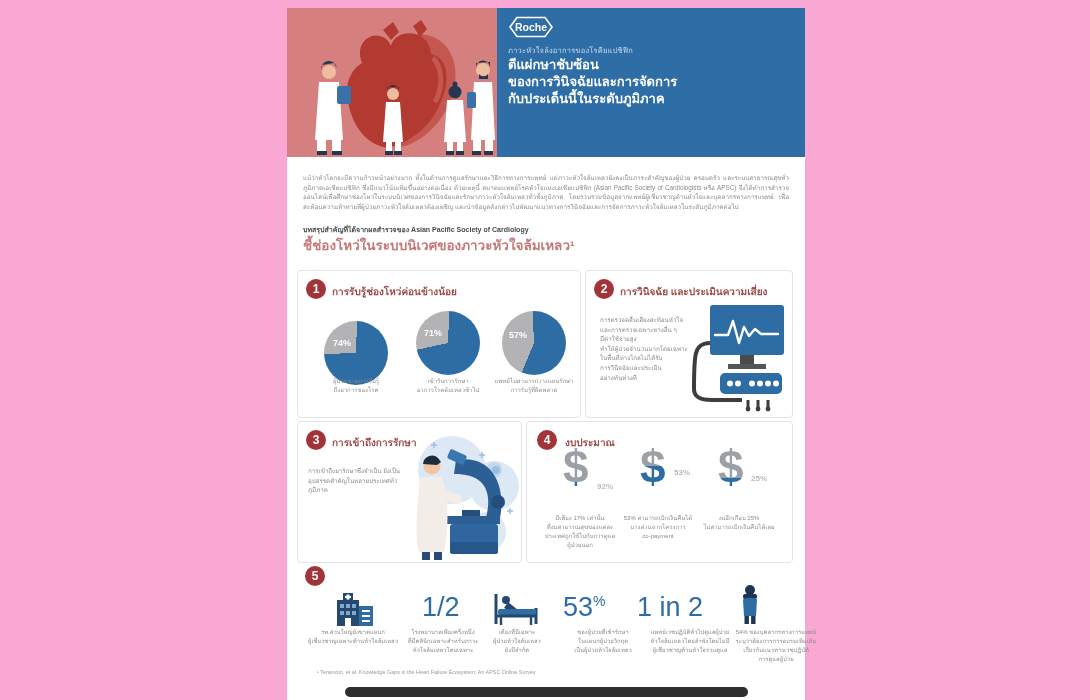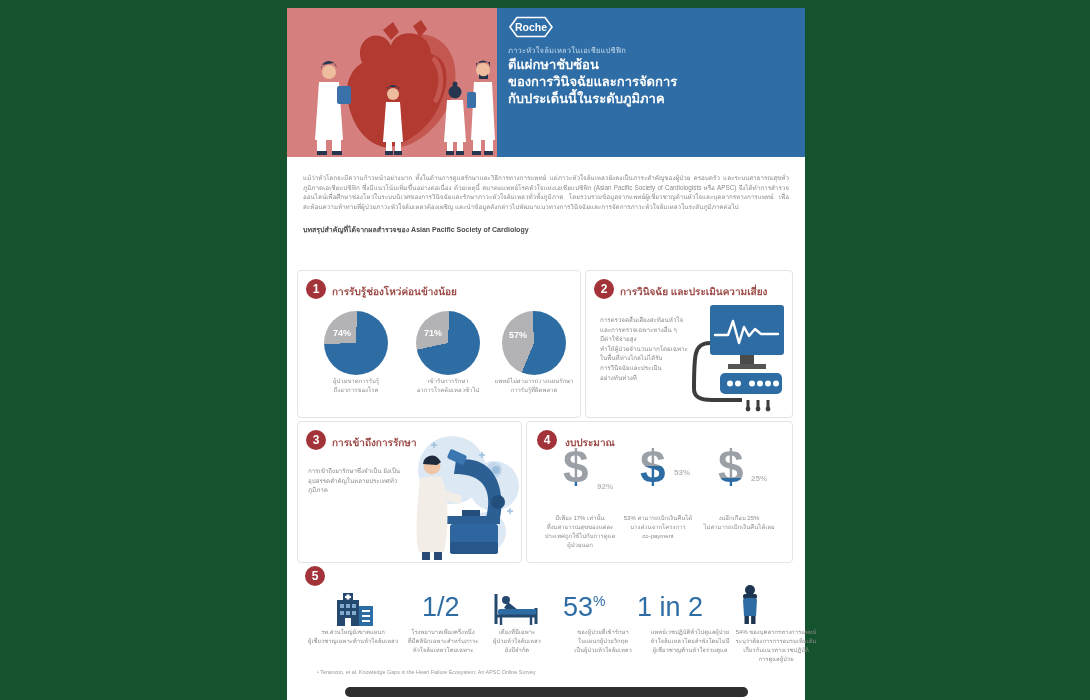--- a/index.html
+++ b/index.html
@@ -1,16 +1,16 @@
 <!DOCTYPE html>
 <html><head>
 <meta charset="utf-8">
 <style>
   html,body{margin:0;padding:0;background:#000;}
-  #stage{position:relative;width:1090px;height:700px;background:#14532d;overflow:hidden;
+  #stage{position:relative;width:1090px;height:700px;background:#f9a8d4;overflow:hidden;
          font-family:"Liberation Sans","DejaVu Sans",sans-serif;}
   #page{position:absolute;left:287px;top:8px;width:518px;height:692px;background:#ffffff;}
 
   
   #hdr{position:absolute;left:0;top:0;width:518px;height:149px;}
   #hdr-pink{position:absolute;left:0;top:0;width:210px;height:149px;background:#d5807e;overflow:hidden;}
   #hdr-blue{position:absolute;left:210px;top:0;width:308px;height:149px;background:#2e6da5;}
   .kicker{position:absolute;left:13px;top:36px;font-size:7.5px;color:#c8dcee;letter-spacing:.2px;}
   .hline{position:absolute;left:13px;color:#ffffff;font-weight:bold;font-size:13px;line-height:16px;white-space:nowrap;}
   #logo{position:absolute;left:218px;top:6px;}
@@ -122,34 +122,35 @@
         </svg>
       </div>
 
       <div id="hdr-blue"></div>
 
       <svg id="logo" width="52" height="26" viewBox="0 0 52 26">
         <polygon points="5,13 12,3.5 40,3.5 47,13 40,22.5 12,22.5" fill="none" stroke="#ffffff" stroke-width="1.6"></polygon>
         <text x="26" y="17" text-anchor="middle" font-size="10.5" font-weight="bold" fill="#ffffff">Roche</text>
       </svg>
 
-      <div class="kicker" style="left:221px;">ภาวะหัวใจล้มเหลวในเอเชียแปซิฟิก</div>
+      <div class="kicker" style="left:221px;">ภาวะหัวใจล้งอาการของโรคียแปซิฟิก</div>
       <div class="hline" style="left:221px;top:49px;">ตีแผ่กษาชับซ้อน</div>
       <div class="hline" style="left:221px;top:66px;">ของการวินิจฉัยและการจัดการ</div>
       <div class="hline" style="left:221px;top:83px;">กับประเด็นนี้ในระดับภูมิภาค</div>
     </div>
 
     <p id="intro">แม้ว่าทั่วโลกจะมีความก้าวหน้าอย่างมาก ทั้งในด้านการดูแลรักษาและวิธีการทางการแพทย์ แต่ภาวะหัวใจล้มเหลวยังคงเป็นภาระสำคัญของผู้ป่วย ครอบครัว และระบบสาธารณสุขทั่วภูมิภาคเอเชียแปซิฟิก ซึ่งมีแนวโน้มเพิ่มขึ้นอย่างต่อเนื่อง ด้วยเหตุนี้ สมาคมแพทย์โรคหัวใจแห่งเอเชียแปซิฟิก (Asian Pacific Society of Cardiologists หรือ APSC) จึงได้ทำการสำรวจออนไลน์เพื่อศึกษาช่องโหว่ในระบบนิเวศของการวินิจฉัยและรักษาภาวะหัวใจล้มเหลวทั่วทั้งภูมิภาค โดยรวบรวมข้อมูลจากแพทย์ผู้เชี่ยวชาญด้านหัวใจและบุคลากรทางการแพทย์ เพื่อสะท้อนความท้าทายที่ผู้ป่วยภาวะหัวใจล้มเหลวต้องเผชิญ และนำข้อมูลดังกล่าวไปพัฒนาแนวทางการวินิจฉัยและการจัดการภาวะหัวใจล้มเหลวในระดับภูมิภาคต่อไป</p>
     <div id="lead">บทสรุปสำคัญที่ได้จากผลสำรวจของ Asian Pacific Society of Cardiology</div>
+    <div id="headline">ชี้ช่องโหว่ในระบบนิเวศของภาวะหัวใจล้มเหลว¹</div>
 
     <div class="box" id="box1">
       <div class="numcirc">1</div>
       <div class="boxtitle">การรับรู้ช่องโหว่ค่อนข้างน้อย</div>
 
-      <div class="pie" style="left: 26px; top: 40px; background: conic-gradient(from -91.8deg, rgb(179, 179, 182) 0deg, rgb(179, 179, 182) 26%, rgb(46, 109, 164) 0deg); text-decoration: underline;">
+      <div class="pie" style="left: 26px; top: 50px; background: conic-gradient(from -91.8deg, rgb(179, 179, 182) 0deg, rgb(179, 179, 182) 26%, rgb(46, 109, 164) 0deg); text-decoration: underline;">
         <span class="pielabel" style="left:9px;top:17px;">74%</span>
       </div>
       <div class="pie" style="left: 118px; top: 40px; background: conic-gradient(from -102.2deg, rgb(179, 179, 182) 0deg, rgb(179, 179, 182) 29%, rgb(46, 109, 164) 0deg);">
         <span class="pielabel" style="left:8px;top:17px;">71%</span>
       </div>
       <div class="pie" style="left: 204px; top: 40px; background: conic-gradient(from -157.4deg, rgb(179, 179, 182) 0deg, rgb(179, 179, 182) 43%, rgb(46, 109, 164) 0deg);">
         <span class="pielabel" style="left:7px;top:19px;">57%</span>
       </div>
 
       <div class="piecap" style="left:12px;width:92px;">

